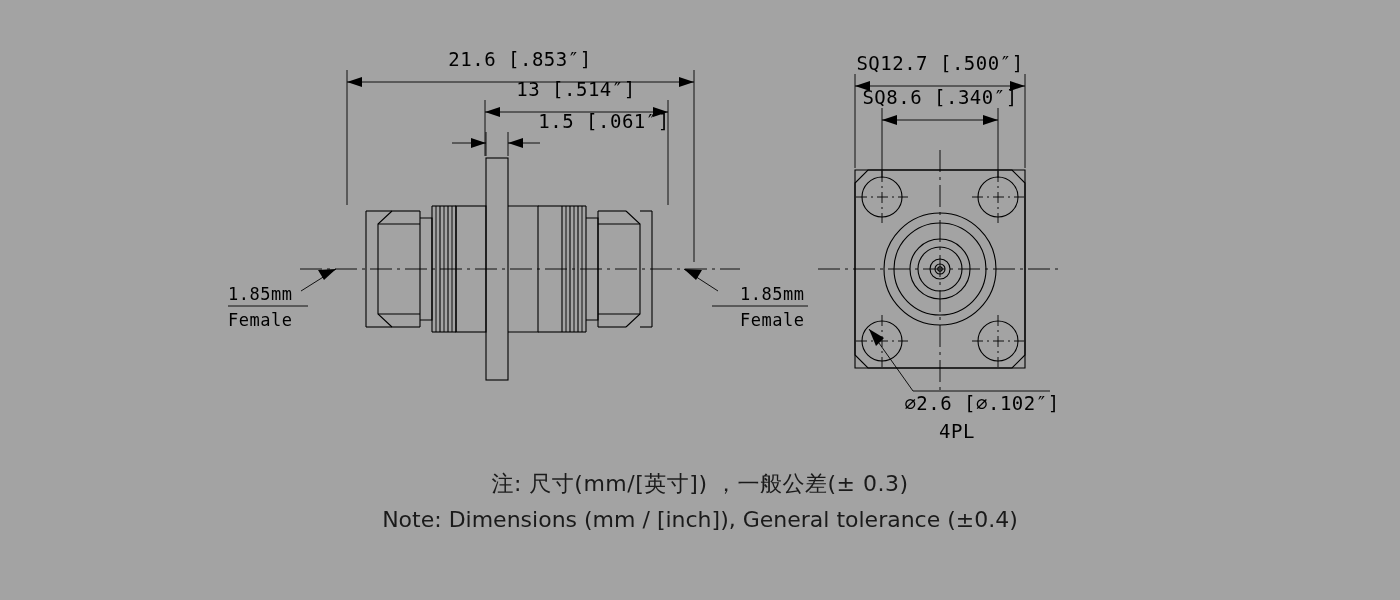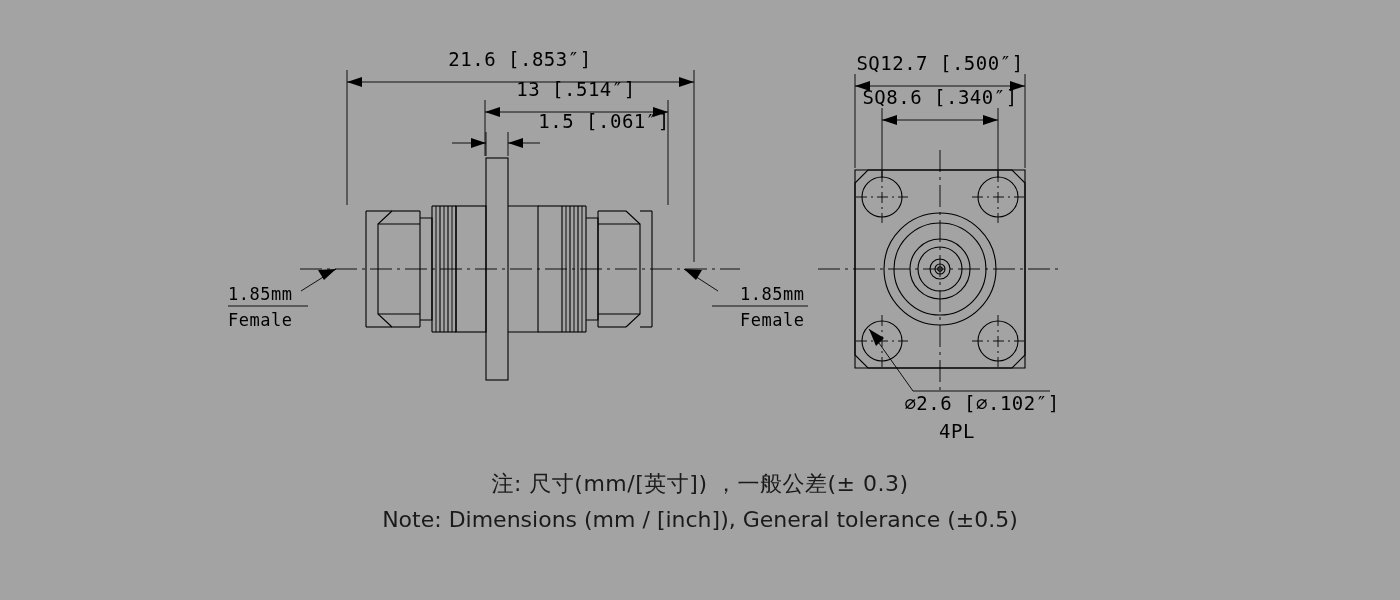--- a/index.html
+++ b/index.html
@@ -242,16 +242,16 @@
         <line class="ext-line" x1="913" y1="391" x2="1050" y2="391"></line>
         <text class="dim-text" x="982" y="410" text-anchor="middle">⌀2.6  [⌀.102″]</text>
         <text class="dim-text" x="957" y="438" text-anchor="middle">4PL</text>
       </g>
     </g>
 
   </svg>
 
   <div class="notes">
     <div class="note-line-cn">注: 尺寸(mm/[英寸]) ，一般公差(± 0.3)</div>
-    <div class="note-line-en">Note: Dimensions (mm / [inch]), General tolerance (±0.5)</div>
+    <div class="note-line-en">Note: Dimensions (mm / [inch]), General tolerance (±0.4)</div>
   </div>
 
 </div>
 
 </body></html>

